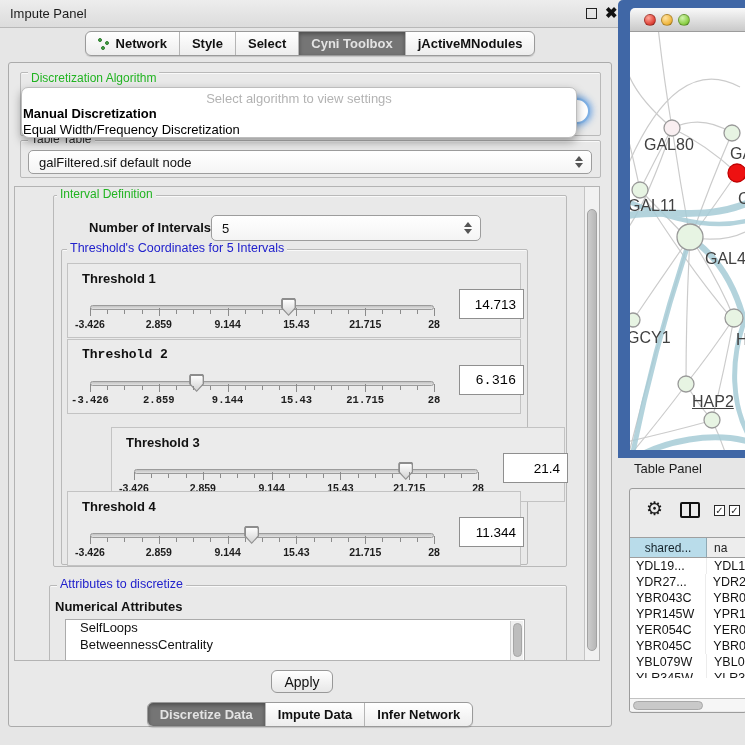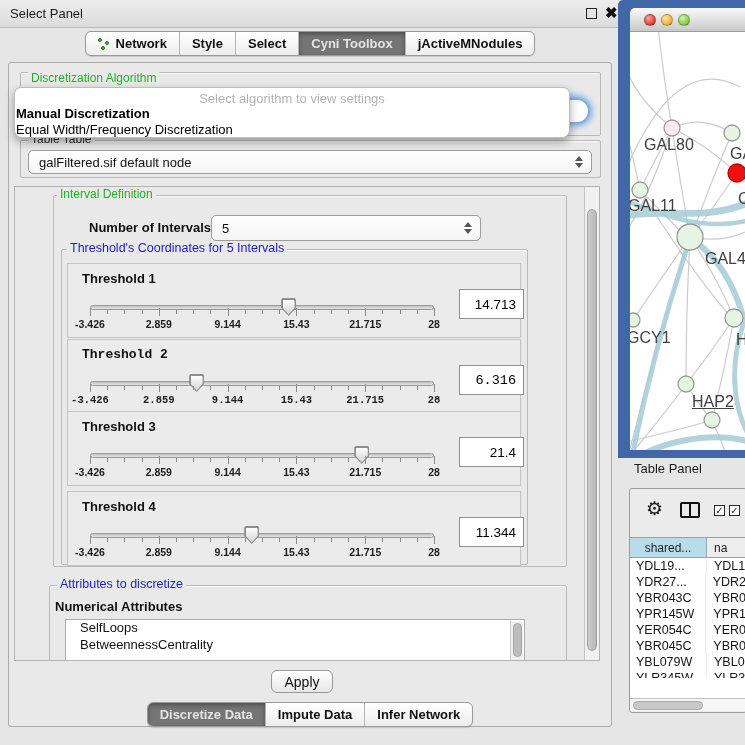--- a/index.html
+++ b/index.html
@@ -35,21 +35,21 @@
   .t-blue{color:#2121cc;}
   .t-dark{color:#2b2b2b;}
 
   
   #algo-group{left:20px;top:72px;width:581px;height:64px;}
   #algo-group-title{left:28px;top:72px;}
   #algo-combo-hidden{left:28px;top:98px;width:562px;height:26px;background:#fff;border-radius:13px;
     border:2px solid #7fb0e4;box-shadow:0 0 6px 2px rgba(96,156,224,.85);}
 
   
-  #algo-popup{left:14px;top:87px;width:556px;height:51px;background:#fff;border:1px solid #bdbdbd;
+  #algo-popup{left:21px;top:87px;width:556px;height:51px;background:#fff;border:1px solid #bdbdbd;
     border-radius:7px 7px 8px 8px;box-shadow:0 4px 10px rgba(0,0,0,.35);z-index:20;overflow:hidden;}
   #algo-popup .prompt{display:block;text-align:center;color:#b3b3b3;font-size:13px;margin-top:3px;}
   #algo-popup .opt{display:block;font-size:13px;color:#000;line-height:16px;padding-left:1px;}
   #algo-popup .opt.bold{font-weight:bold;}
 
   
   #tabledata-group{left:20px;top:140px;width:581px;height:38px;}
   #tabledata-title{left:28px;top:133px;}
   .combo{background:linear-gradient(#ffffff,#f4f4f4);border:1px solid #9d9d9d;border-radius:5px;
     display:flex;align-items:center;font-size:13px;color:#111;padding-left:10px;position:absolute;}
@@ -159,21 +159,21 @@
   .net-icon i{position:absolute;width:4px;height:4px;border-radius:50%;background:#46a546;
     border:1px solid #2e7a2e;}
   .net-icon i:nth-child(1){left:0;top:1px;}
   .net-icon i:nth-child(2){left:7px;top:4px;}
   .net-icon i:nth-child(3){left:3px;top:9px;}
 </style>
 </head>
 <body>
 
 <div class="abs" id="cp-titlebar">
-  <span class="abs" id="cp-title">Select Panel</span>
+  <span class="abs" id="cp-title">Impute Panel</span>
   <span class="abs win-float"></span>
   <span class="abs win-close">✖</span>
 </div>
 
 <div class="abs seg-bar" id="cp-tabbar">
   <div class="seg-group">
     <div class="seg">
       <span class="net-icon">
           <i></i>
           <i></i>
@@ -312,21 +312,21 @@
       <span class="tl0">-3.426</span>
       <span class="tl1">2.859</span>
       <span class="tl2">9.144</span>
       <span class="tl3">15.43</span>
       <span class="tl4">21.715</span>
       <span class="tl5">28</span>
     </div>
     <div class="valuebox">6.316</div>
   </div>
 
-  <div class="threshold-panel" style="top:224px;">
+  <div class="threshold-panel" style="top:240px;margin-left:44px;">
     <span class="thr-label">Threshold 3</span>
     <div class="track-wrap">
       <div class="track"></div>
       <div class="thumb-o thumb" style="left: 264.254px;">
           <div class="thumb-i"></div>
         </div>
     </div>
     <div class="ticks">
         <div class="tick major" style="left: 0px;"></div>
         <div class="tick" style="left: 17.2px;"></div>

